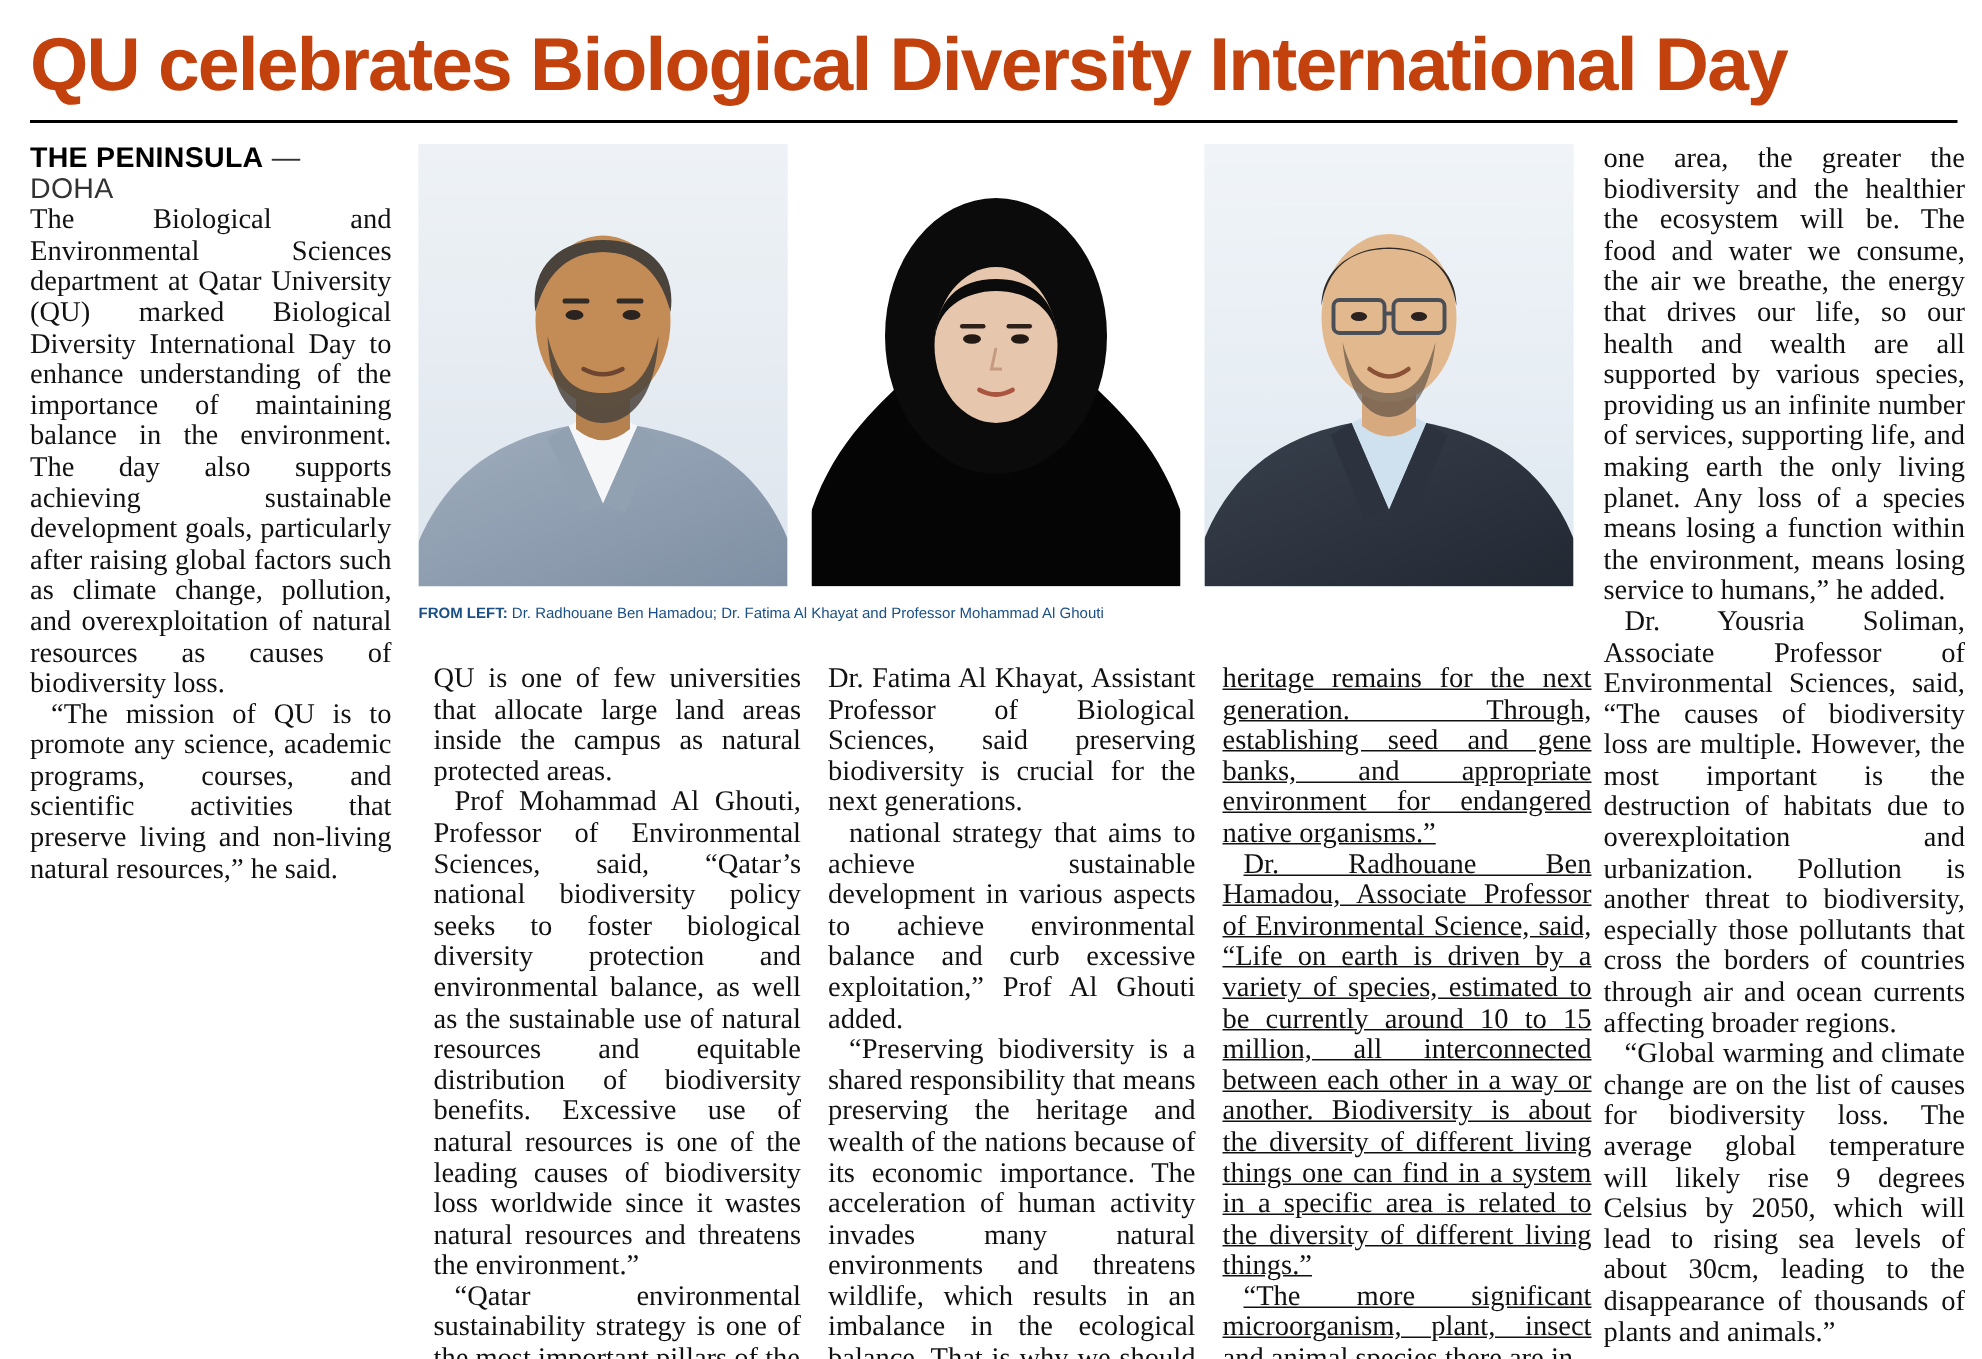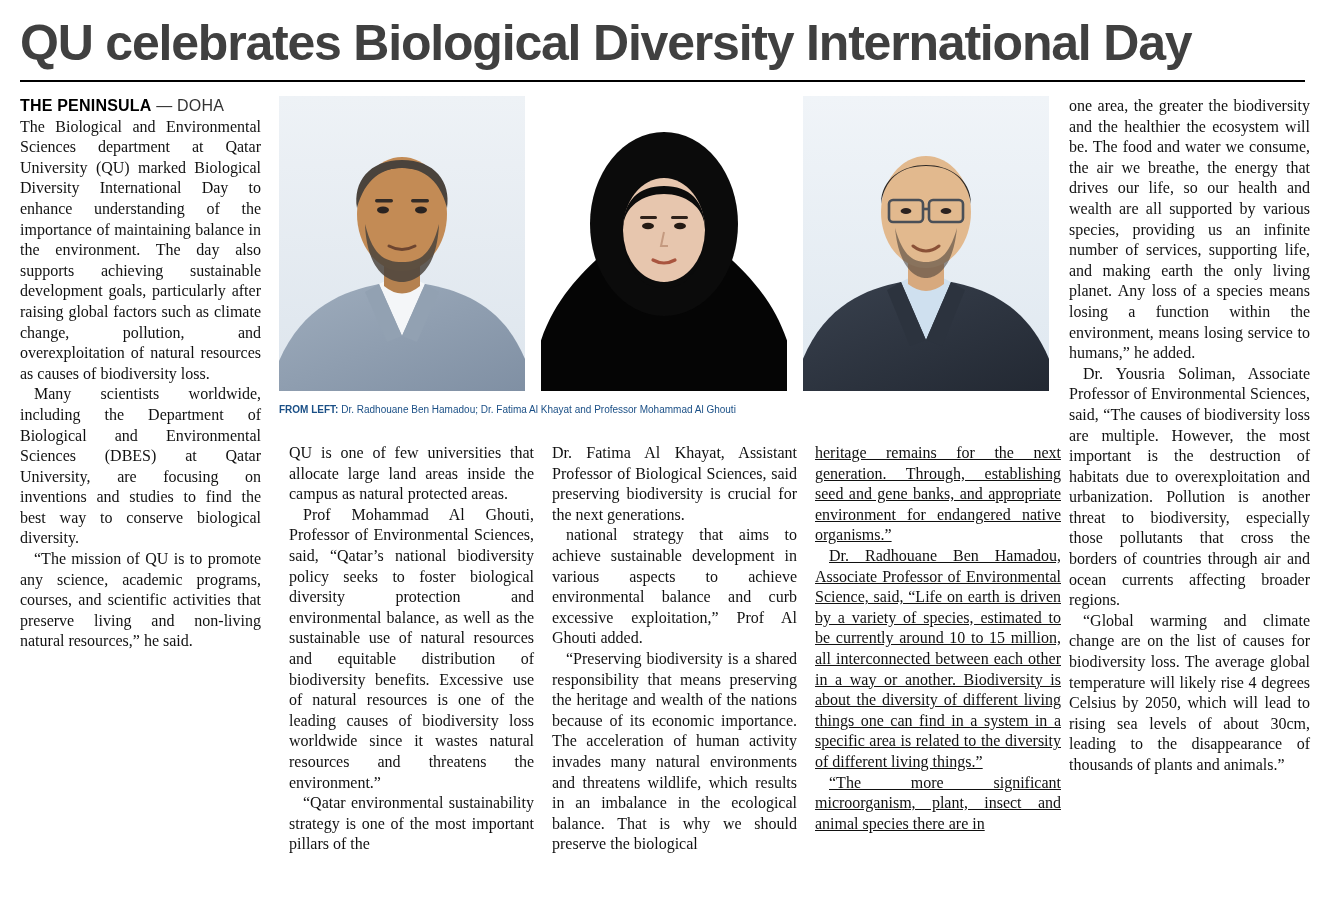--- a/index.html
+++ b/index.html
@@ -21,21 +21,21 @@
     box-sizing: border-box;
     padding: 14px 18px 8px 18px;
   }
   
   .headline {
     font-family: "Liberation Sans", sans-serif;
     font-weight: bold;
     font-size: 50px;
     line-height: 54px;
     letter-spacing: -1.2px;
-    color: #404040;
+    color: #c2410c;
     margin: 2px 0 10px 2px;
     white-space: nowrap;
   }
   .rule {
     border: 0;
     border-top: 2px solid #000;
     margin: 0 0 14px 2px;
     width: 1285px;
   }
   
@@ -44,21 +44,21 @@
     display: flex;
     gap: 18px;
     width: 1285px;
     margin-left: 2px;
   }
   .col {
     width: 241px;
     flex: 0 0 241px;
   }
   .col p, .col .byline {
-    font-size: 16px;
+    font-size: 19px;
     line-height: 20.6px;
     text-align: justify;
     text-justify: inter-word;
     margin: 0;
     hyphens: auto;
     -webkit-hyphens: auto;
   }
   .col p + p { text-indent: 14px; }
   .byline {
     font-family: "Liberation Sans", sans-serif;
@@ -122,21 +122,20 @@
 
   <div class="columns">
 
     <div class="col">
       <div class="byline">
         <span class="src">THE PENINSULA</span>
         <span class="dash">—</span>
         <span class="city">DOHA</span>
       </div>
       <p>The Biological and Environmental Sciences department at Qatar University (QU) marked Biological Diversity International Day to enhance understanding of the importance of maintaining balance in the environment. The day also supports achieving sustainable development goals, particularly after raising global factors such as climate change, pollution, and overexploitation of natural resources as causes of biodiversity loss.</p>
-      <p>Many scientists worldwide, including the Department of Biological and Environmental Sciences (DBES) at Qatar University, are focusing on inventions and studies to find the best way to conserve biological diversity.</p>
       <p>“The mission of QU is to promote any science, academic programs, courses, and scientific activities that preserve living and non-living natural resources,” he said.</p>
     </div>
 
     <div class="mid-block">
 
       <div class="photos">
 
         <div class="photo p1">
           <svg class="portrait" viewBox="0 0 246 295" preserveAspectRatio="xMidYMid slice">
             <defs>
@@ -256,17 +255,17 @@
           <p>heritage remains for the next generation. Through, establishing seed and gene banks, and appropriate environment for endangered native organisms.”</p>
           <p>Dr. Radhouane Ben Hamadou, Associate Professor of Environmental Science, said, “Life on earth is driven by a variety of species, estimated to be currently around 10 to 15 million, all interconnected between each other in a way or another. Biodiversity is about the diversity of different living things one can find in a system in a specific area is related to the diversity of different living things.”</p>
           <p>“The more significant microorganism, plant, insect and animal species there are in</p>
         </div>
       </div>
     </div>
 
     <div class="col">
       <p>one area, the greater the biodiversity and the healthier the ecosystem will be. The food and water we consume, the air we breathe, the energy that drives our life, so our health and wealth are all supported by various species, providing us an infinite number of services, supporting life, and making earth the only living planet. Any loss of a species means losing a function within the environment, means losing service to humans,” he added.</p>
       <p>Dr. Yousria Soliman, Associate Professor of Environmental Sciences, said, “The causes of biodiversity loss are multiple. However, the most important is the destruction of habitats due to overexploitation and urbanization. Pollution is another threat to biodiversity, especially those pollutants that cross the borders of countries through air and ocean currents affecting broader regions.</p>
-      <p>“Global warming and climate change are on the list of causes for biodiversity loss. The average global temperature will likely rise 4 degrees Celsius by 2050, which will lead to rising sea levels of about 30cm, leading to the disappearance of thousands of plants and animals.”</p>
+      <p>“Global warming and climate change are on the list of causes for biodiversity loss. The average global temperature will likely rise 9 degrees Celsius by 2050, which will lead to rising sea levels of about 30cm, leading to the disappearance of thousands of plants and animals.”</p>
     </div>
 
   </div>
 </div>
 
 </body></html>

